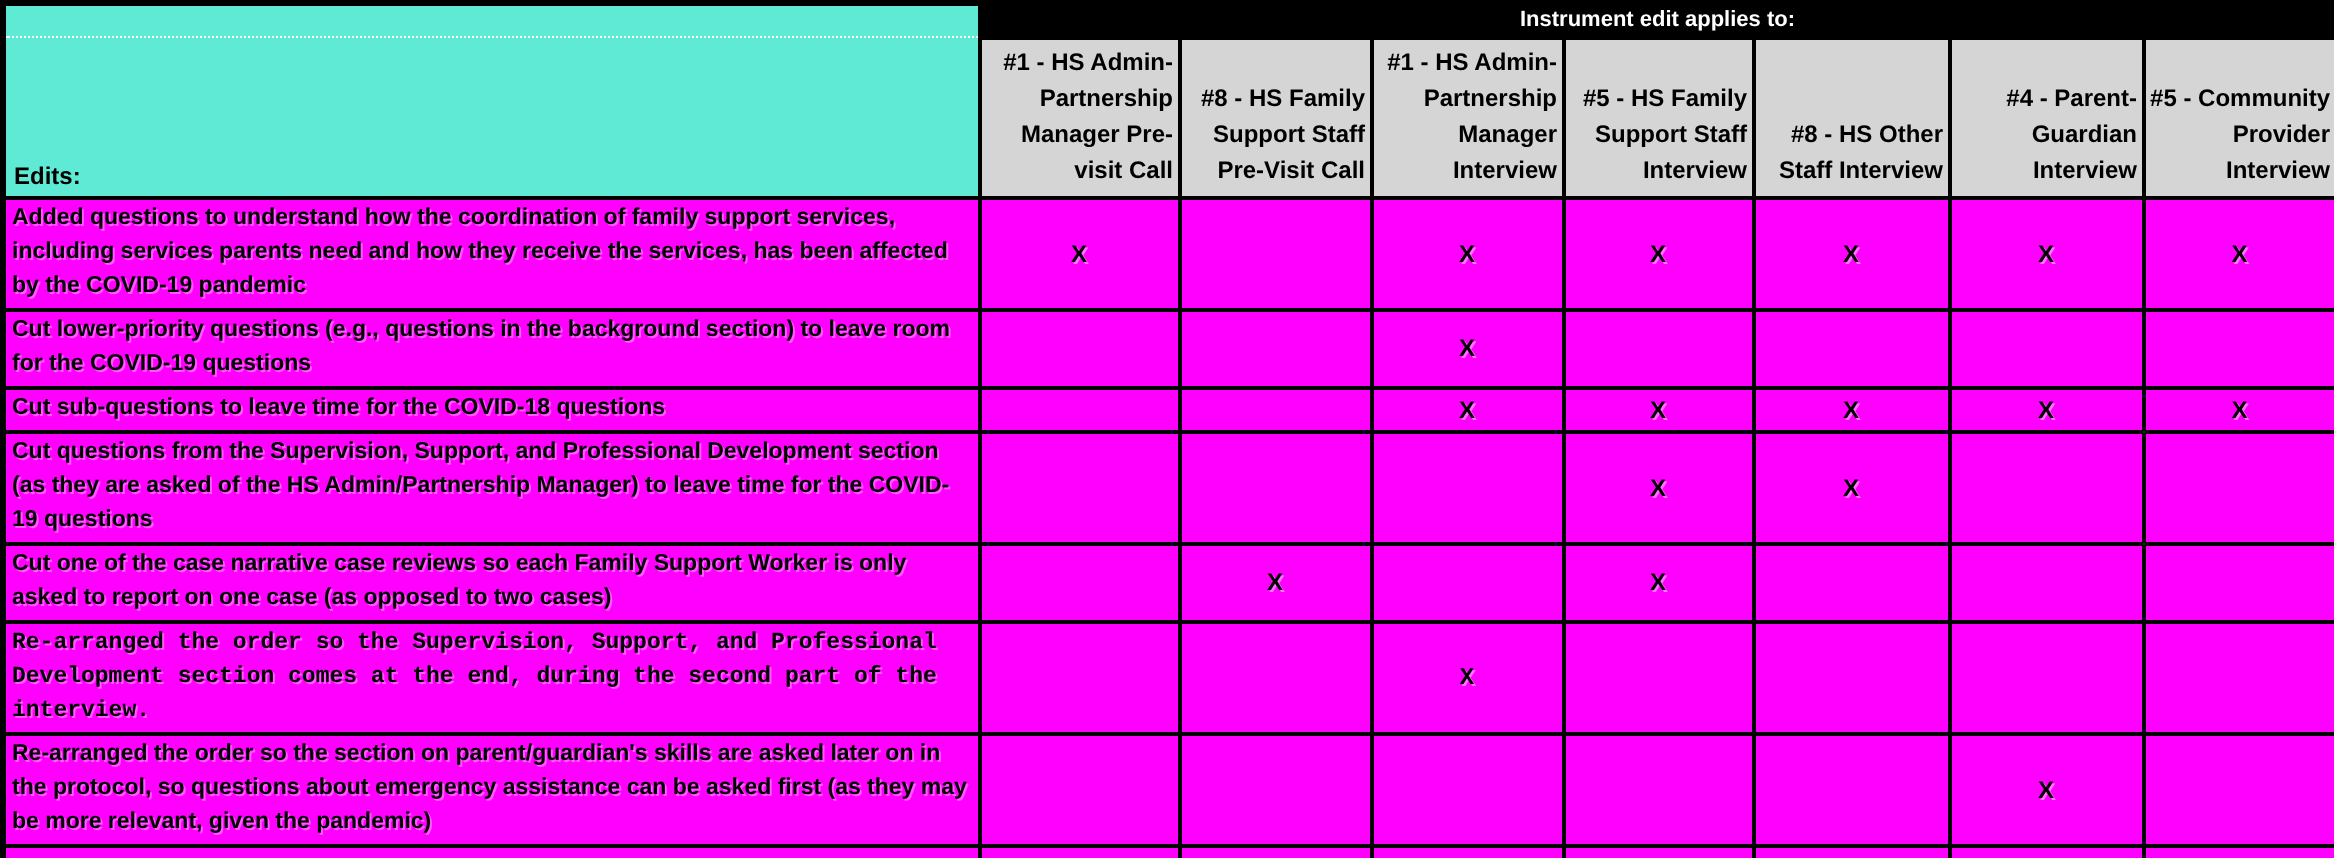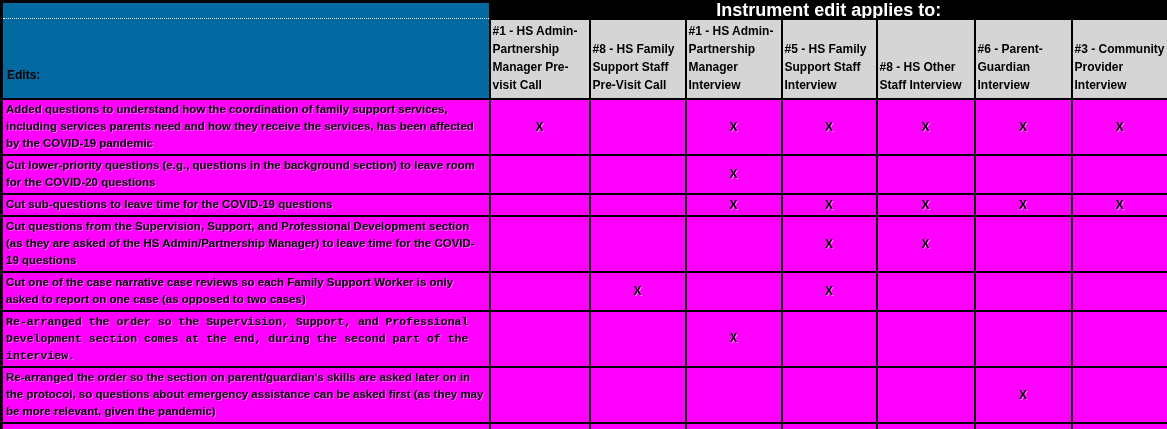--- a/index.html
+++ b/index.html
@@ -25,48 +25,48 @@
   table.edits-table td,
   table.edits-table th {
     border: 2px solid #000;
     overflow: hidden;
   }
 
   
   th.banner {
     background: #000000;
     color: #ffffff;
-    font-size: 18px;
+    font-size: 11px;
     text-align: center;
     vertical-align: middle;
     padding: 0 18px;
     height: 17px;
     line-height: 13px;
   }
 
   th.corner {
-    background: #0369a1;
+    background: #5eead4;
     text-align: left;
     vertical-align: bottom;
     font-size: 12px;
-    padding: 1px 4px 16px 4px;
+    padding: 1px 4px 3px 4px;
     position: relative;
   }
   th.corner .dotted-split {
     position: absolute;
     left: 0; right: 0; top: 15px;
     border-top: 1px dotted rgba(255,255,255,0.95);
     height: 0;
   }
 
   th.colhead {
     background: #d5d5d5;
     font-size: 12px;
     line-height: 18px;
-    text-align: left;
+    text-align: right;
     vertical-align: bottom;
     padding: 2px 2px 4px 2px;
     height: 78px;
   }
 
   
   td.edit {
     background: #ff00ff;
     font-size: 11.5px;
     line-height: 17px;
@@ -117,48 +117,48 @@
           <span>Edits:</span>
         </th>
         <th class="banner" colspan="7">Instrument edit applies to:</th>
       </tr>
       <tr>
         <th class="colhead">#1 - HS Admin-Partnership Manager Pre-visit Call</th>
         <th class="colhead">#8 - HS Family Support Staff Pre-Visit Call</th>
         <th class="colhead">#1 - HS Admin-Partnership Manager Interview</th>
         <th class="colhead">#5 - HS Family Support Staff Interview</th>
         <th class="colhead">#8 - HS Other Staff Interview</th>
-        <th class="colhead">#6 - Parent-Guardian Interview</th>
-        <th class="colhead">#3 - Community Provider Interview</th>
+        <th class="colhead">#4 - Parent-Guardian Interview</th>
+        <th class="colhead">#5 - Community Provider Interview</th>
       </tr>
     </thead>
 
     <tbody>
       <tr class="r1">
         <td class="edit">Added questions to understand how the coordination of family support services, including services parents need and how they receive the services, has been affected by the COVID-19 pandemic</td>
         <td class="mark">X</td>
         <td class="mark"></td>
         <td class="mark">X</td>
         <td class="mark">X</td>
         <td class="mark">X</td>
         <td class="mark">X</td>
         <td class="mark">X</td>
       </tr>
       <tr class="r2">
-        <td class="edit">Cut lower-priority questions (e.g., questions in the background section) to leave room for the COVID-20 questions</td>
+        <td class="edit">Cut lower-priority questions (e.g., questions in the background section) to leave room for the COVID-19 questions</td>
         <td class="mark"></td>
         <td class="mark"></td>
         <td class="mark">X</td>
         <td class="mark"></td>
         <td class="mark"></td>
         <td class="mark"></td>
         <td class="mark"></td>
       </tr>
       <tr class="r3">
-        <td class="edit">Cut sub-questions to leave time for the COVID-19 questions</td>
+        <td class="edit">Cut sub-questions to leave time for the COVID-18 questions</td>
         <td class="mark"></td>
         <td class="mark"></td>
         <td class="mark">X</td>
         <td class="mark">X</td>
         <td class="mark">X</td>
         <td class="mark">X</td>
         <td class="mark">X</td>
       </tr>
       <tr class="r4">
         <td class="edit">Cut questions from the Supervision, Support, and Professional Development section (as they are asked of the HS Admin/Partnership Manager) to leave time for the COVID-19 questions</td>

